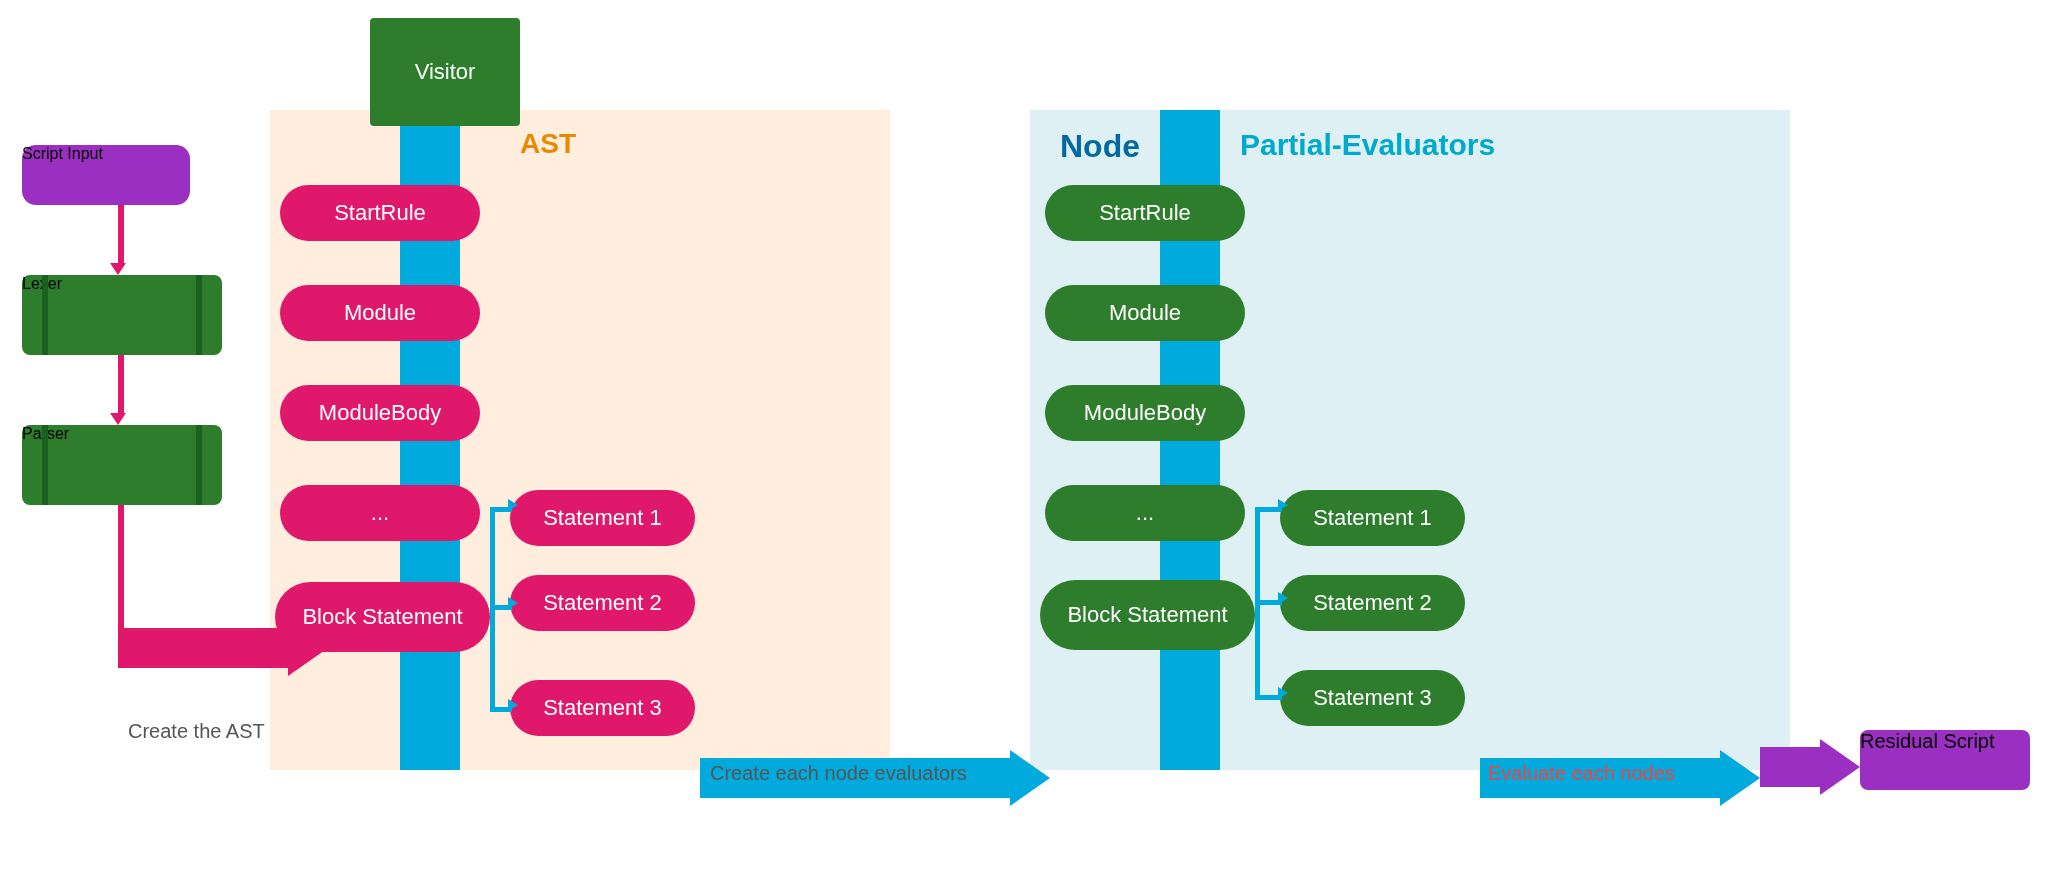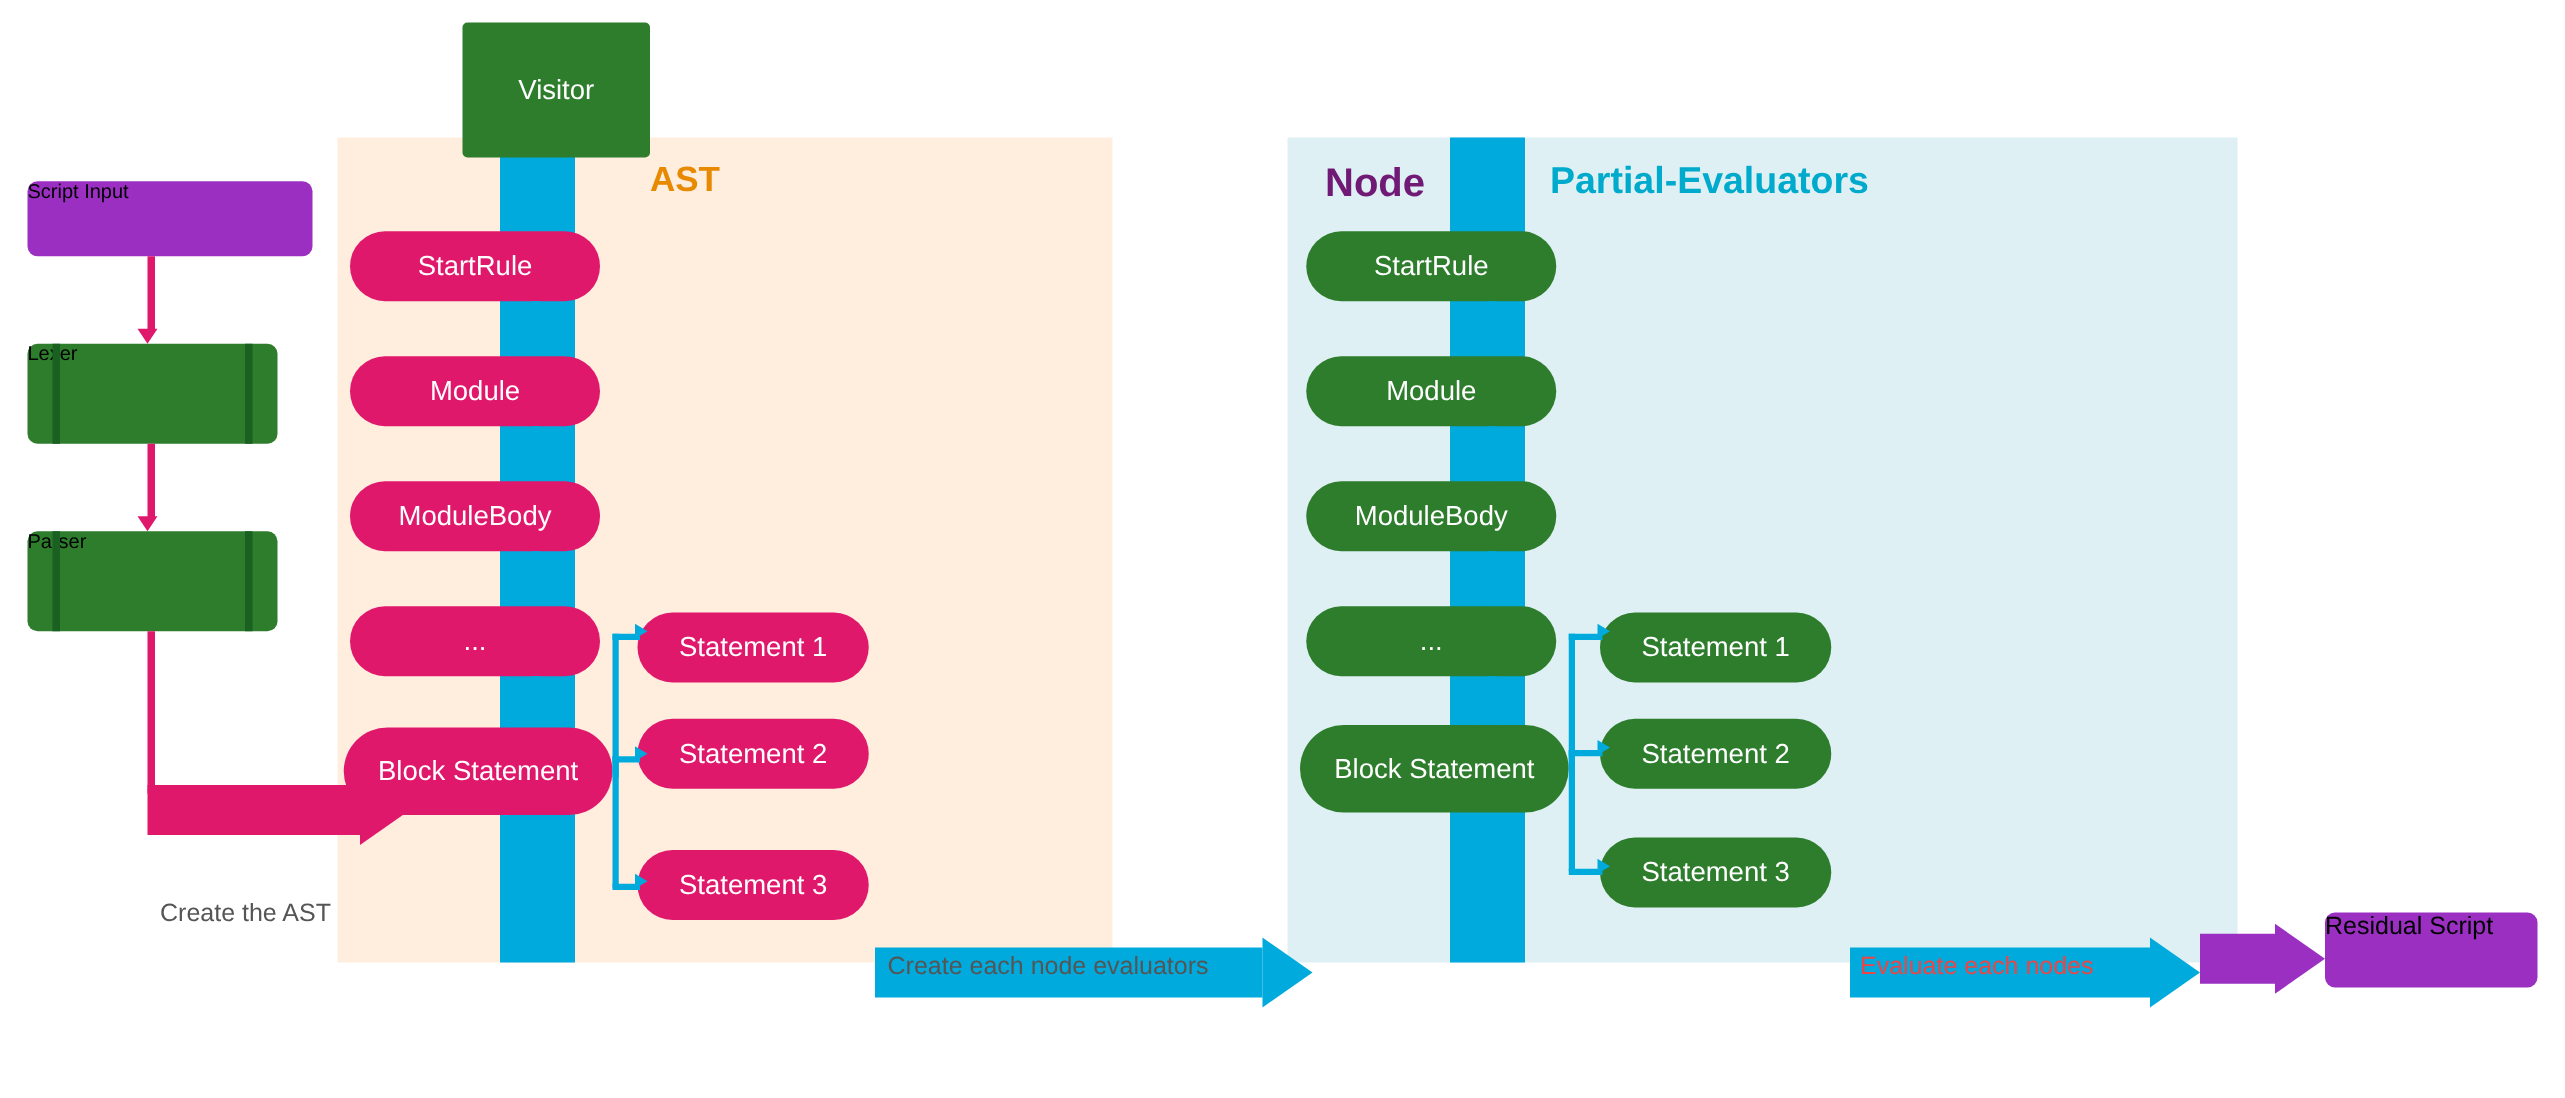--- a/index.html
+++ b/index.html
@@ -70,21 +70,21 @@
     
     .label-orange {
       position: absolute;
       color: #E88A00;
       font-size: 28px;
       font-weight: 600;
     }
 
     .label-teal {
       position: absolute;
-      color: #701a75;
+      color: #0369a1;
       font-size: 32px;
       font-weight: 600;
     }
 
     .label-teal2 {
       position: absolute;
       color: #00AACC;
       font-size: 32px;
       font-weight: 600;
     }
@@ -125,21 +125,21 @@
     <span>Visitor</span>
   </div>
 
 
   <div class="label-orange" style="left:520px; top:128px;">AST</div>
 
   <div class="label-teal" style="left:1060px; top:128px;">Node</div>
 
   <div class="label-teal2" style="left:1240px; top:128px; font-size:30px;">Partial-Evaluators</div>
 
-  <div class="rect-purple" style="position:absolute; left:22px; top:145px; width:228px; height:60px;">
+  <div class="rect-purple" style="position:absolute; left:22px; top:145px; width:168px; height:60px;border-radius:14px;">
     <span>Script Input</span>
   </div>
 
   <div style="position:absolute; left:118px; top:205px; width:6px; height:60px; background:#E0186C;"></div>
   <div style="position:absolute; left:110px; top:263px; width:0; height:0; border-left:8px solid transparent; border-right:8px solid transparent; border-top:12px solid #E0186C;"></div>
 
   <div class="rect-green" style="position:absolute; left:22px; top:275px; width:200px; height:80px;">
     <span>Lexer</span>
   </div>
 

